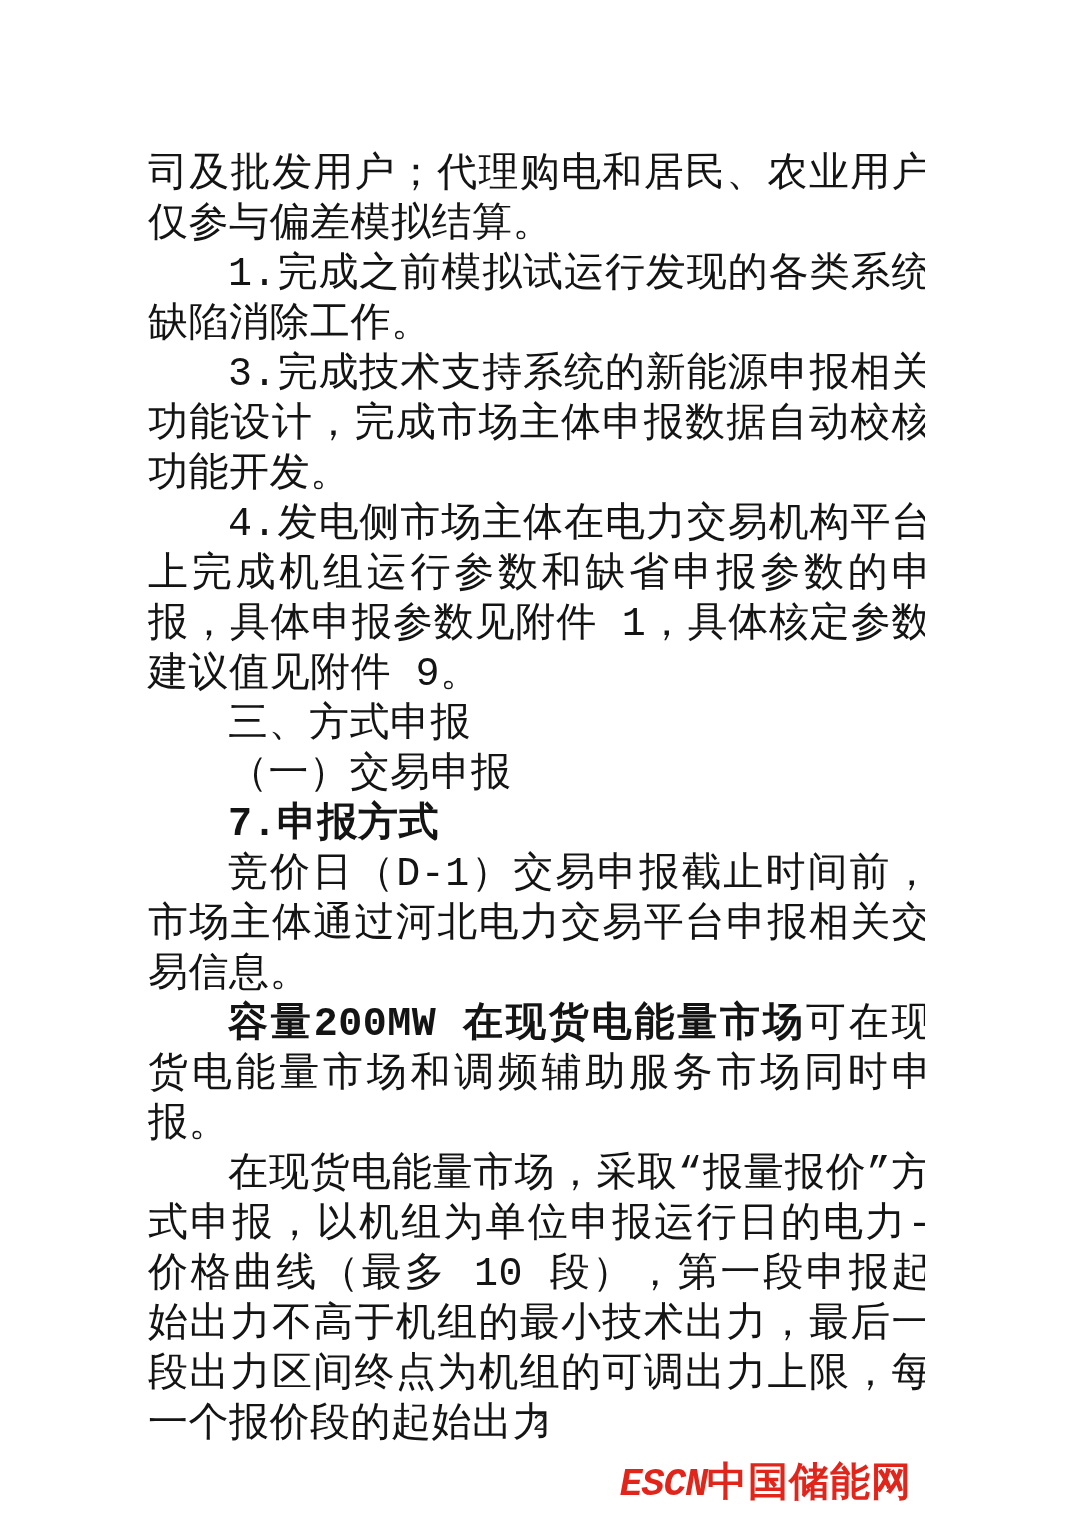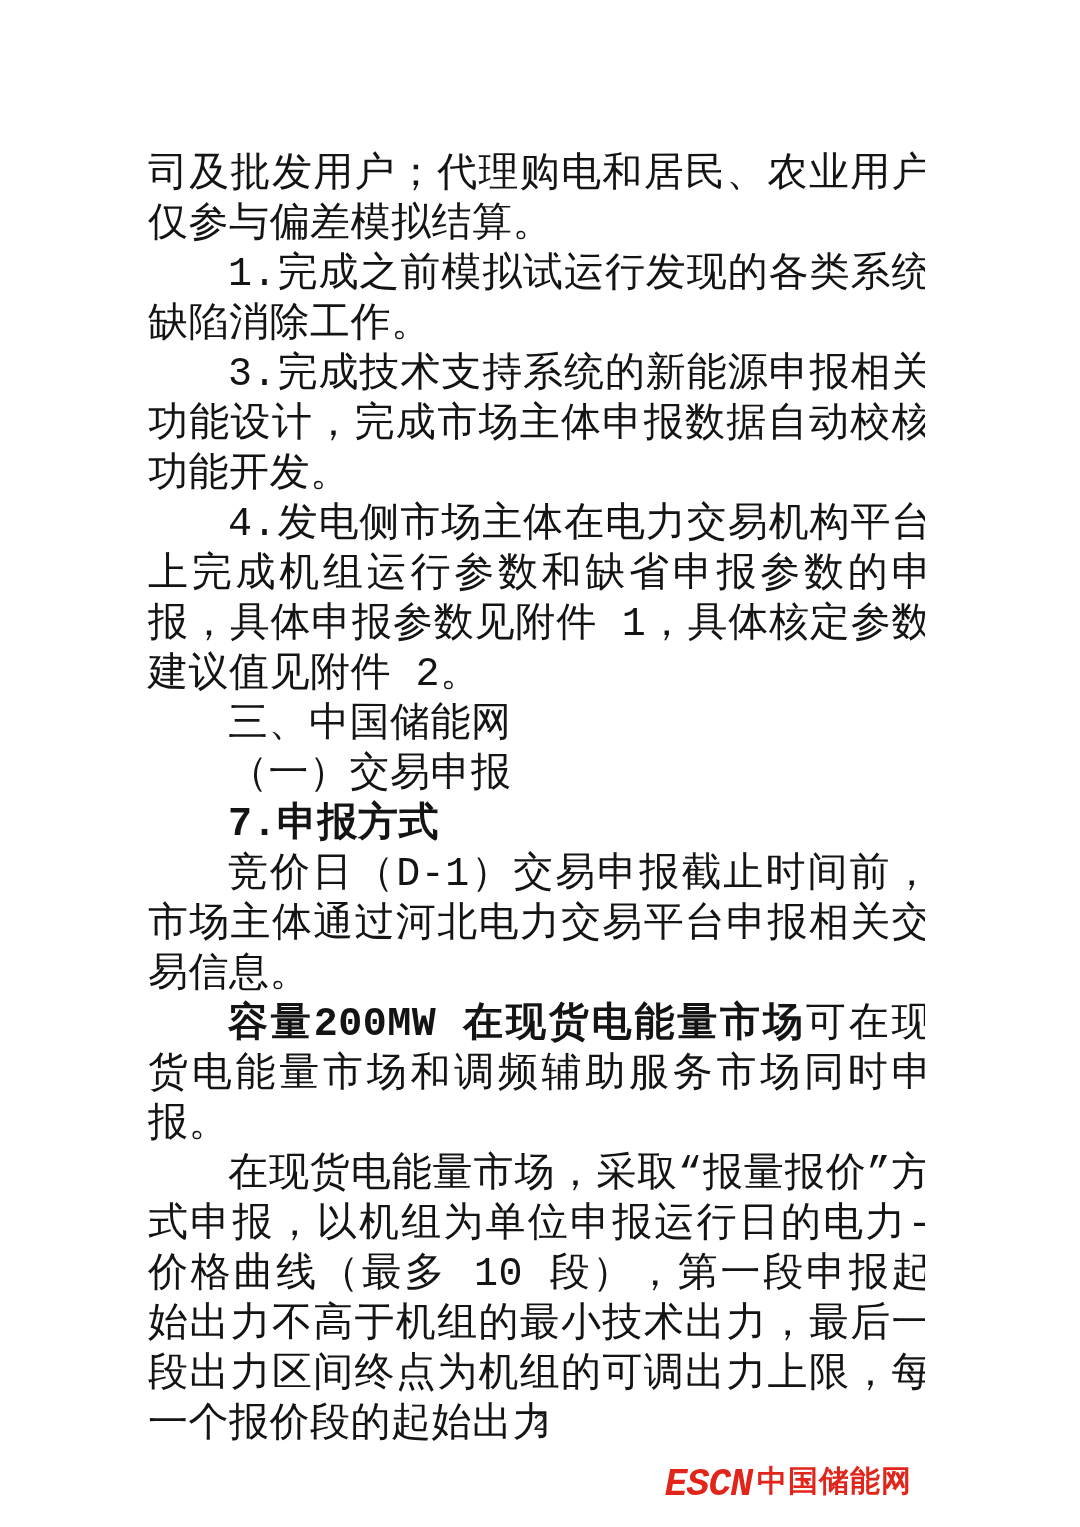--- a/index.html
+++ b/index.html
@@ -46,47 +46,46 @@
     font-size: 24px;
     line-height: 28px;
     color: #222222;
   }
   .logo {
     position: absolute;
     top: 1466px;
     right: 13px;
     white-space: nowrap;
     display: flex;
-    align-items: flex-start;
+    align-items: center;
   }
   .logo-latin {
     font-weight: 800;
     font-style: italic;
     font-size: 38px;
     line-height: 38px;
     letter-spacing: -1px;
   }
   .logo-cn {
     font-weight: 700;
-    font-size: 30px;
+    font-size: 40px;
     line-height: 34px;
-    margin-left: 5px;
     letter-spacing: 1px;
   }
 </style>
 </head>
 <body>
 
 <div class="page">
   <div class="content" id="paragraphs">
       <p class="para"><span>司及批发用户；代理购电和居民、农业用户仅参与偏差模拟结算。</span></p>
       <p class="para indent"><span>1.完成之前模拟试运行发现的各类系统缺陷消除工作。</span></p>
       <p class="para indent"><span>3.完成技术支持系统的新能源申报相关功能设计，完成市场主体申报数据自动校核功能开发。</span></p>
-      <p class="para indent"><span>4.发电侧市场主体在电力交易机构平台上完成机组运行参数和缺省申报参数的申报，具体申报参数见附件 1，具体核定参数建议值见附件 2。</span></p>
-      <p class="para indent"><span>三、中国储能网</span></p>
+      <p class="para indent"><span>4.发电侧市场主体在电力交易机构平台上完成机组运行参数和缺省申报参数的申报，具体申报参数见附件 1，具体核定参数建议值见附件 9。</span></p>
+      <p class="para indent"><span>三、方式申报</span></p>
       <p class="para indent"><span>（一）交易申报</span></p>
       <p class="para indent"><b>7.申报方式</b></p>
       <p class="para indent"><span>竞价日（D-1）交易申报截止时间前，市场主体通过河北电力交易平台申报相关交易信息。</span></p>
       <p class="para indent"><b>容量200MW 在现货电能量市场</b><span>可在现货电能量市场和调频辅助服务市场同时申报。</span></p>
       <p class="para indent"><span>在现货电能量市场，采取“报量报价”方式申报，以机组为单位申报运行日的电力-价格曲线（最多 10 段），第一段申报起始出力不高于机组的最小技术出力，最后一段出力区间终点为机组的可调出力上限，每一个报价段的起始出力</span></p>
     </div>
 
   <div class="footer-pagenum">2</div>
 
   <div class="logo" style="color: rgb(225, 37, 27);">

